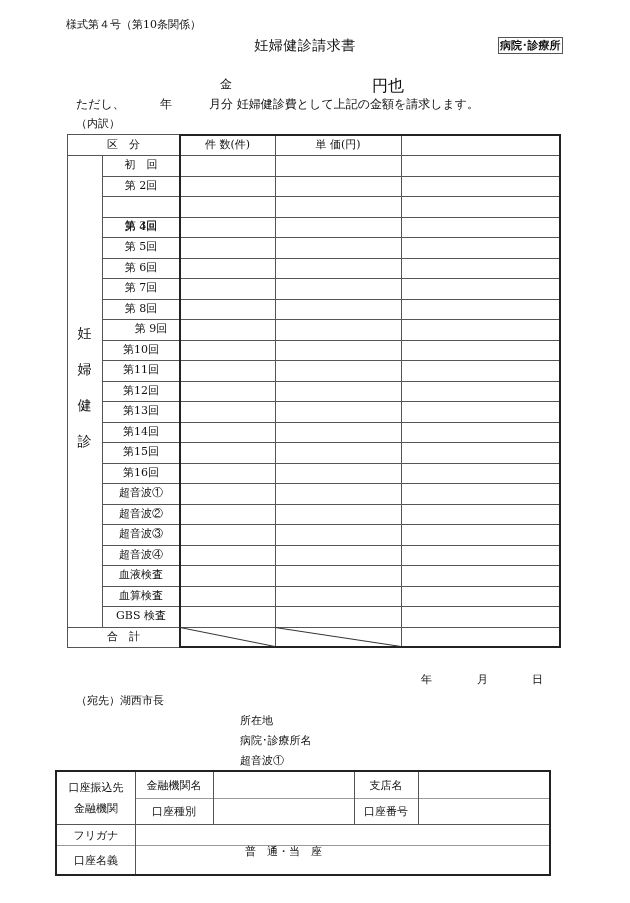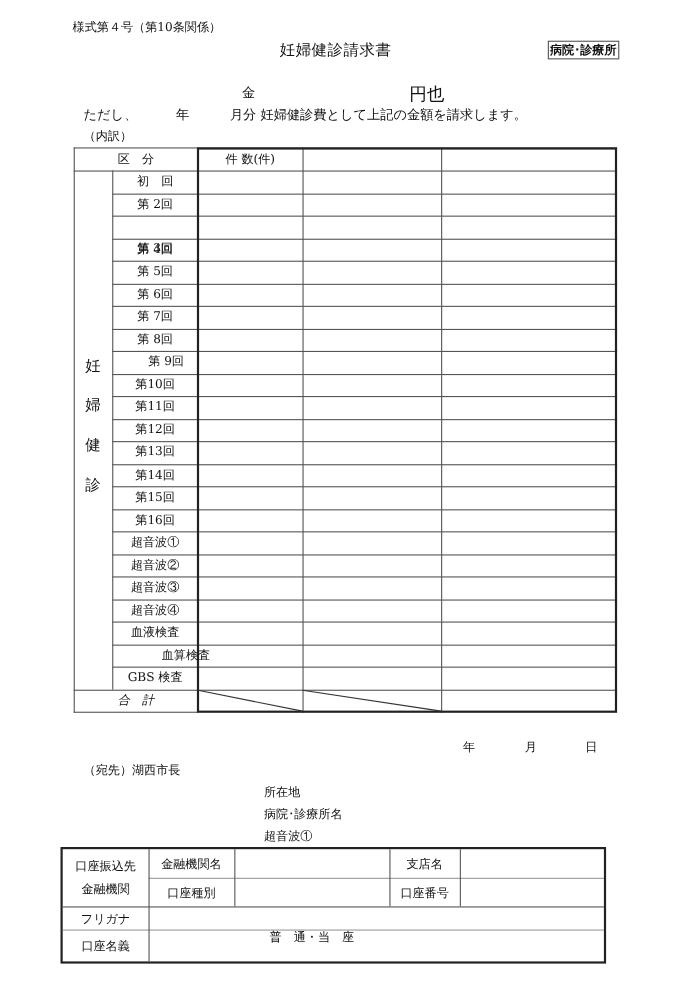--- a/index.html
+++ b/index.html
@@ -73,20 +73,21 @@
     <div class="hline" style="left:35px;top:431px;width:459px;"></div>
     <div class="hline" style="left:35px;top:451.5px;width:459px;"></div>
     <div class="hline" style="left:35px;top:472px;width:459px;"></div>
     <div class="hline" style="left:0;top:492.5px;width:494px;"></div>
     <div class="vline" style="left:35px;top:21px;height:471.5px;"></div>
     <div class="vline" style="left:208px;top:0;height:513.5px;"></div>
     <div class="vline" style="left:334px;top:0;height:513.5px;"></div>
     <div class="thick" style="left:112px;top:0;width:382px;height:513.5px;"></div>
     <div class="cell" style="left:0px;width:113px;top:1px;">区　分</div>
     <div class="cell" style="left:113px;width:95px;top:1px;">件 数(件)</div>
+    <div class="cell" style="left:208px;width:126px;top:1px;">単 価(円)</div>
     <div class="vert" style="top:189px;">妊</div>
     <div class="vert" style="top:225px;">婦</div>
     <div class="vert" style="top:261px;">健</div>
     <div class="vert" style="top:297px;">診</div>
     <div class="cell" style="left:35px;width:78px;top:21px;">初　回</div>
     <div class="cell" style="left:114px;width:94px;top:21px;height:20.5px;"></div>
     <div class="cell" style="left:209px;width:125px;top:21px;height:20.5px;"></div>
     <div class="cell" style="left:335px;width:159px;top:21px;height:20.5px;"></div>
     <div class="cell" style="left:35px;width:78px;top:41.5px;">第 2回</div>
     <div class="cell" style="left:114px;width:94px;top:41.5px;height:20.5px;"></div>
@@ -161,29 +162,29 @@
     <div class="cell" style="left:209px;width:125px;top:390px;height:20.5px;"></div>
     <div class="cell" style="left:335px;width:159px;top:390px;height:20.5px;"></div>
     <div class="cell" style="left:35px;width:78px;top:410.5px;">超音波④</div>
     <div class="cell" style="left:114px;width:94px;top:410.5px;height:20.5px;"></div>
     <div class="cell" style="left:209px;width:125px;top:410.5px;height:20.5px;"></div>
     <div class="cell" style="left:335px;width:159px;top:410.5px;height:20.5px;"></div>
     <div class="cell" style="left:35px;width:78px;top:431px;">血液検査</div>
     <div class="cell" style="left:114px;width:94px;top:431px;height:20.5px;"></div>
     <div class="cell" style="left:209px;width:125px;top:431px;height:20.5px;"></div>
     <div class="cell" style="left:335px;width:159px;top:431px;height:20.5px;"></div>
-    <div class="cell" style="left:35px;width:78px;top:451.5px;margin-left:28px;">血算検査</div>
+    <div class="cell" style="left:35px;width:78px;top:451.5px;">血算検査</div>
     <div class="cell" style="left:114px;width:94px;top:451.5px;height:20.5px;"></div>
     <div class="cell" style="left:209px;width:125px;top:451.5px;height:20.5px;"></div>
     <div class="cell" style="left:335px;width:159px;top:451.5px;height:20.5px;"></div>
     <div class="cell" style="left:35px;width:78px;top:472px;">GBS 検査</div>
     <div class="cell" style="left:114px;width:94px;top:472px;height:20.5px;"></div>
     <div class="cell" style="left:209px;width:125px;top:472px;height:20.5px;"></div>
     <div class="cell" style="left:335px;width:159px;top:472px;height:20.5px;"></div>
-    <div class="cell" style="left:0;width:113px;top:492.5px;font-style:italic;">合　計</div>
+    <div class="cell" style="left:0;width:113px;top:492.5px;">合　計</div>
     <div class="cell" style="left:335px;width:159px;top:492.5px;height:20px;"></div>
     <svg width="494" height="513.5" style="position:absolute;left:0;top:0;pointer-events:none;">
       <line x1="113" y1="493.5" x2="208" y2="512.5" stroke="#333" stroke-width="1"></line>
       <line x1="208" y1="493.5" x2="334" y2="512.5" stroke="#333" stroke-width="1"></line>
     </svg>
   </div>
 
 <div class="abs date" style="left:421px">年</div>
 <div class="abs date" style="left:477px">月</div>
 <div class="abs date" style="left:532px">日</div>

